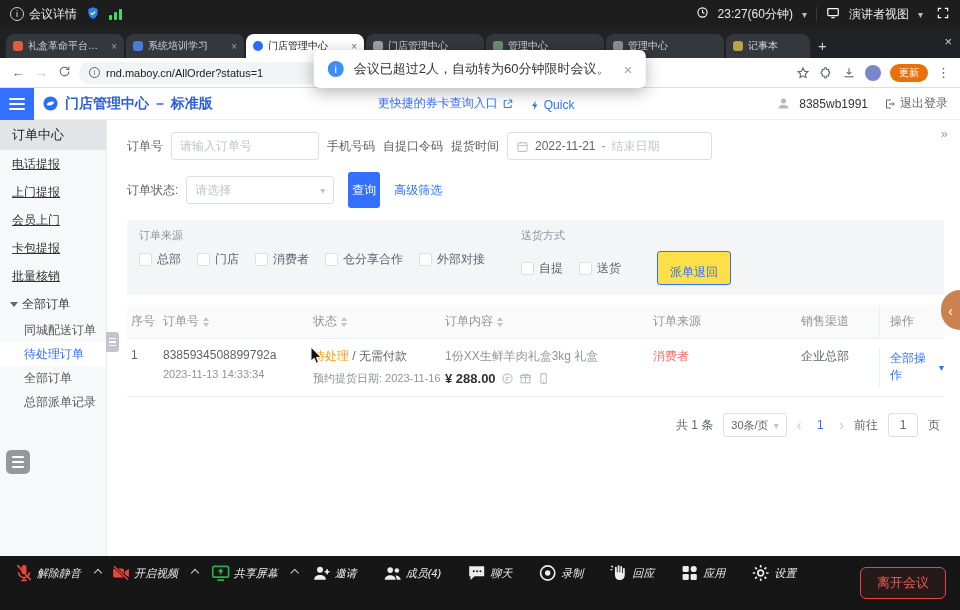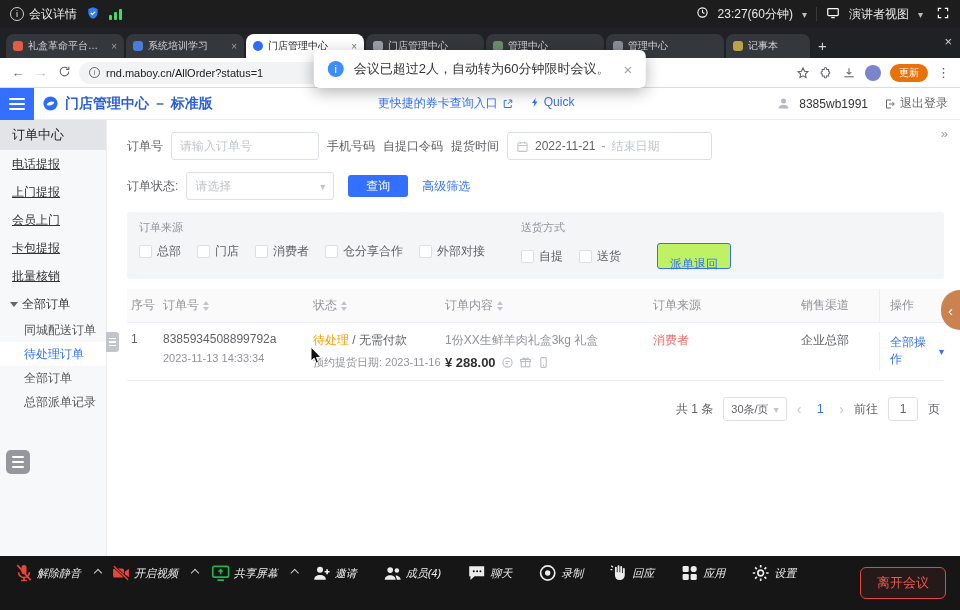--- a/index.html
+++ b/index.html
@@ -41,21 +41,21 @@
   .avatar-sm { width:16px; height:16px; border-radius:50%; background:#7a86c9; color:#fff; font-size:9px; display:flex; align-items:center; justify-content:center; }
   .update-pill { background:#e8710a; color:#fff; font-size:10px; border-radius:10px; padding:2px 9px; white-space:nowrap; }
   .dots-v { color:#5f6368; font-size:13px; }
 
   
   .app-header { height:32px; background:#fff; display:flex; align-items:center; border-bottom:1px solid #ececec; position:relative; z-index:5; }
   .burger { width:34px; height:32px; background:#3370ff; display:flex; flex-direction:column; gap:3px; align-items:center; justify-content:center; flex:none; }
   .burger i { display:block; width:16px; height:2px; background:#fff; border-radius:1px; }
   .logo-wrap { display:flex; align-items:center; gap:6px; margin-left:8px; }
   .app-title { color:#2b5fd8; font-weight:bold; font-size:14px; white-space:nowrap; }
-  .center-links { position:absolute; left:50%; transform:translateX(-52%); display:flex; align-items:flex-start; gap:16px; font-size:12px; }
+  .center-links { position:absolute; left:50%; transform:translateX(-52%); display:flex; align-items:flex-end; gap:16px; font-size:12px; }
   .quick-entry { color:#3370ff; display:flex; align-items:center; gap:4px; }
   .quick-word { color:#3370ff; display:flex; align-items:center; gap:3px; }
   .hdr-right { margin-left:auto; display:flex; align-items:center; gap:8px; padding-right:12px; font-size:12px; color:#333; }
   .logout { color:#666; display:flex; align-items:center; gap:4px; }
 
   
   .app-body { display:flex; height:436px; position:relative; }
   .sidebar { width:107px; background:#f7f8fa; border-right:1px solid #ececec; font-size:12px; color:#333; position:relative; flex:none; }
   .side-sec { height:30px; line-height:30px; padding-left:12px; background:#e2e4e8; color:#1f2329; font-size:13px; }
   .side-item { height:28px; line-height:28px; padding-left:12px; white-space:nowrap;text-decoration:underline; }
@@ -76,29 +76,29 @@
   .fbox { height:28px; border:1px solid #dcdfe6; border-radius:3px; display:flex; align-items:center; padding:0 8px; background:#fff; gap:6px; }
   .w148 { width:148px; }
   .w210 { width:205px; }
   .fbox input { border:none; outline:none; width:100%; font:inherit; font-size:12px; color:#606266; background:transparent; }
   .fbox input::placeholder { color:#c0c4cc; }
   .date-start { color:#606266; font-size:12px; }
   .date-sep { color:#909399; }
   .date-end { color:#c0c4cc; font-size:12px; }
   .select { justify-content:space-between; color:#c0c4cc; font-size:12px; }
   .sel-caret { color:#c0c4cc; font-size:10px; }
-  .btn-primary { height:22px; padding:0 18px; background:#3370ff; color:#fff; border:none; border-radius:3px; font-size:12px; font-family:inherit; }
+  .btn-primary { height:36px; padding:0 4px; background:#3370ff; color:#fff; border:none; border-radius:3px; font-size:12px; font-family:inherit; }
   .link-blue { color:#3370ff; font-size:12px; white-space:nowrap; }
 
   .panel { background:#f4f5f7; border-radius:3px; padding:8px 12px 10px; margin-bottom:10px; display:flex; gap:36px; align-items:flex-start; }
   .plabel { font-size:11px; color:#909399; margin-bottom:8px; }
   .cbrow { display:flex; align-items:center; gap:16px; font-size:12px; color:#606266; }
   .cb { display:flex; align-items:center; gap:5px; }
   .box { width:13px; height:13px; border:1px solid #dcdfe6; background:#fff; border-radius:2px; flex:none; }
-  .btn-outline { height:26px; padding:12px 12px; background:#bef264; border:1px solid #3370ff; color:#3370ff; border-radius:3px; font-size:12px; font-family:inherit; margin-left:20px; }
+  .btn-outline { height:34px; padding:12px 12px; background:#fde047; border:1px solid #3370ff; color:#3370ff; border-radius:3px; font-size:12px; font-family:inherit; margin-left:20px; }
 
   .thead { display:flex; background:#fafafa; height:34px; align-items:center; font-size:12px; color:#909399; border-bottom:1px solid #ebeef5; }
   .trow { display:flex; border-bottom:1px solid #ebeef5; padding:9px 0 10px; font-size:12px; color:#606266; align-items:flex-start; }
   .c1{width:36px; padding-left:4px;} .c2{width:150px;} .c3{width:132px;} .c4{width:208px;} .c5{width:148px;} .c6{width:78px;} 
   .c7{flex:1; border-left:1px solid #ebeef5; padding-left:10px; align-self:stretch; display:flex; align-items:center;}
   .hcell { display:flex; align-items:center; gap:4px; }
   .sort { display:inline-flex; flex-direction:column; gap:2px; }
   .sort b { display:block; width:0; height:0; border-left:3.5px solid transparent; border-right:3.5px solid transparent; }
   .sort .up { border-bottom:4px solid #c0c4cc; }
   .sort .dn { border-top:4px solid #c0c4cc; }

